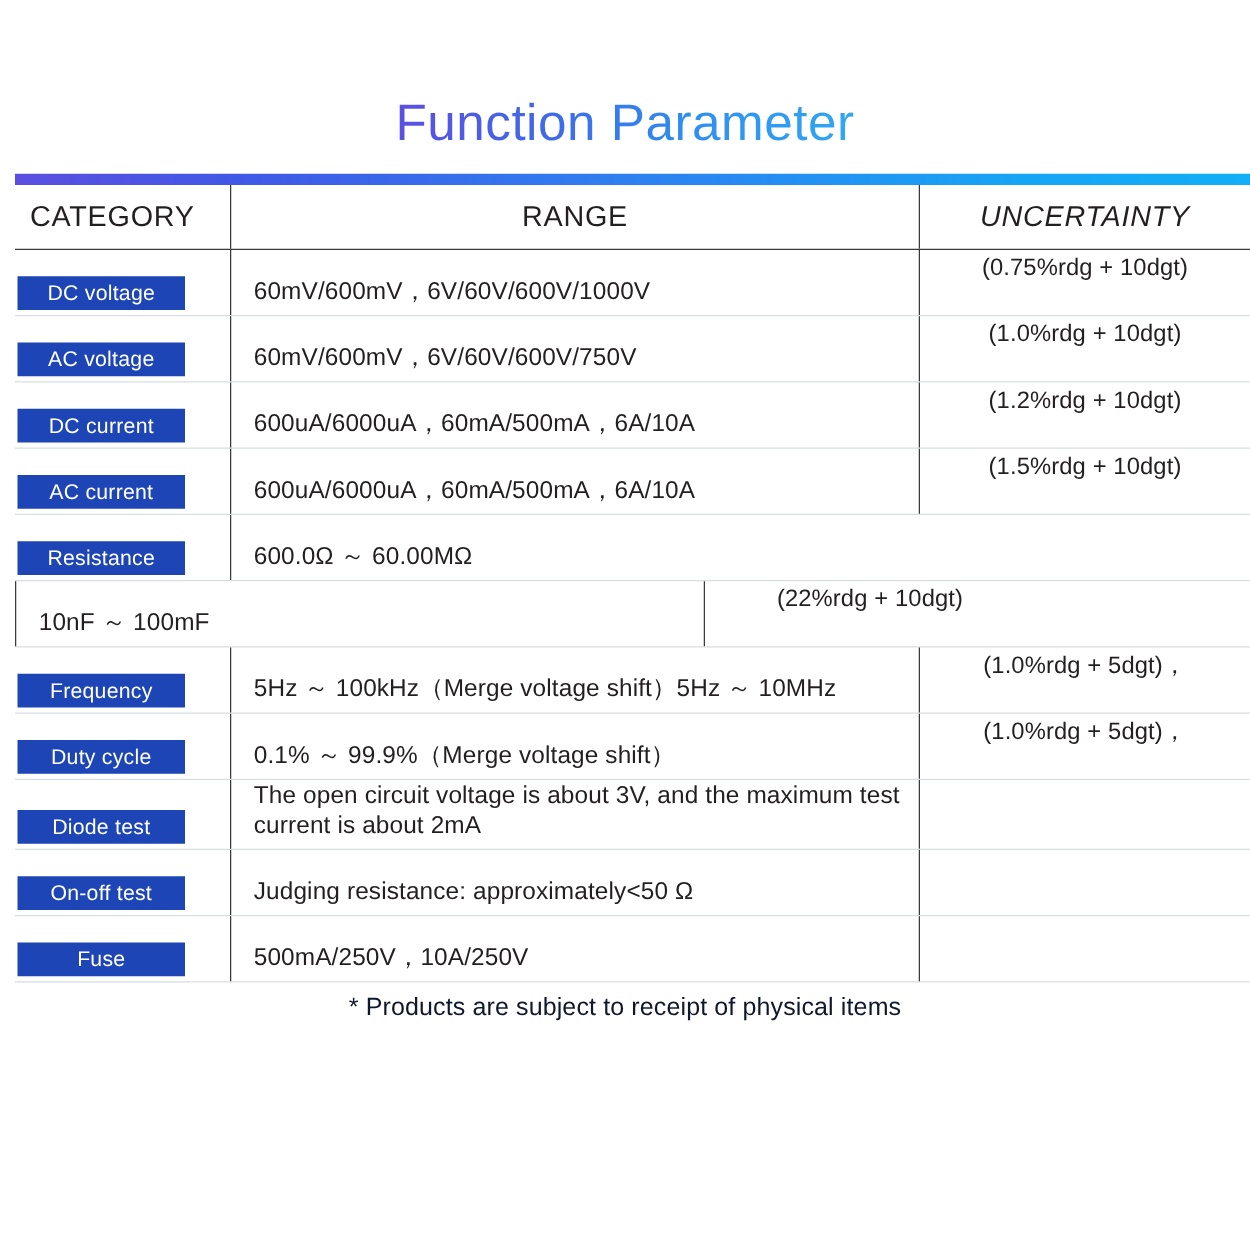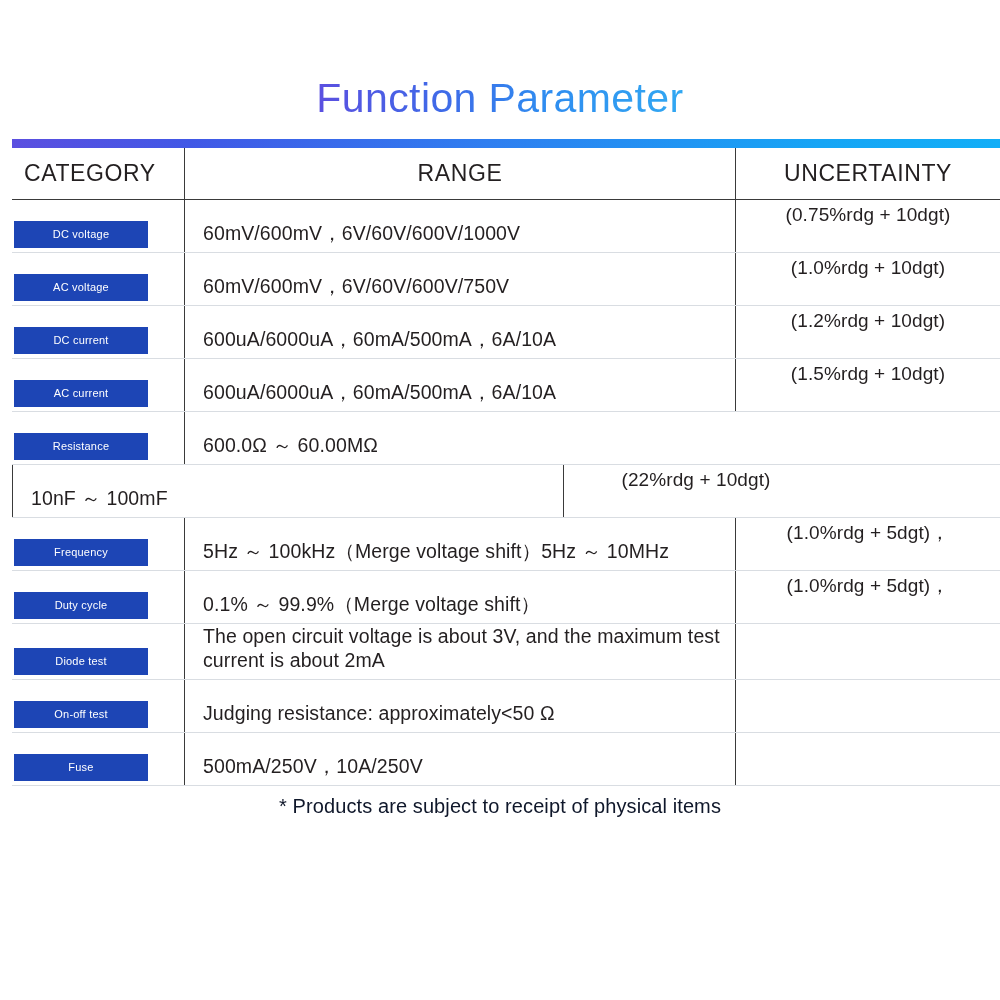--- a/index.html
+++ b/index.html
@@ -75,21 +75,21 @@
     border-bottom: 1.6px solid #3a3a3a;
   }
   .row.header .c-cat,
   .row.header .c-range,
   .row.header .c-unc {
     display: flex;
     align-items: center;
   }
   .row.header .c-cat { justify-content: flex-start; padding-left: 12px; }
   .row.header .c-range { justify-content: center; }
-  .row.header .c-unc { justify-content: center; }
+  .row.header .c-unc { justify-content: center; font-style: italic; }
   .hdr-text {
     font-size: 23px;
     font-weight: 400;
     color: #231f20;
     letter-spacing: 0.6px;
   }
 
   
   .row.body {
     border-bottom: 1.3px solid #d9dde2;
@@ -107,21 +107,21 @@
     padding: 0 0 4px 2px;
   }
   .badge {
     width: 134px;
     height: 27px;
     background: #1d45b5;
     color: #ffffff;
     display: flex;
     align-items: center;
     justify-content: center;
-    font-size: 11px;
+    font-size: 17px;
     font-weight: 400;
     letter-spacing: 0.2px;
     line-height: 1;
     box-sizing: border-box;
   }
 
   
   .row.body .c-range {
     align-items: flex-end;
     justify-content: flex-start;

